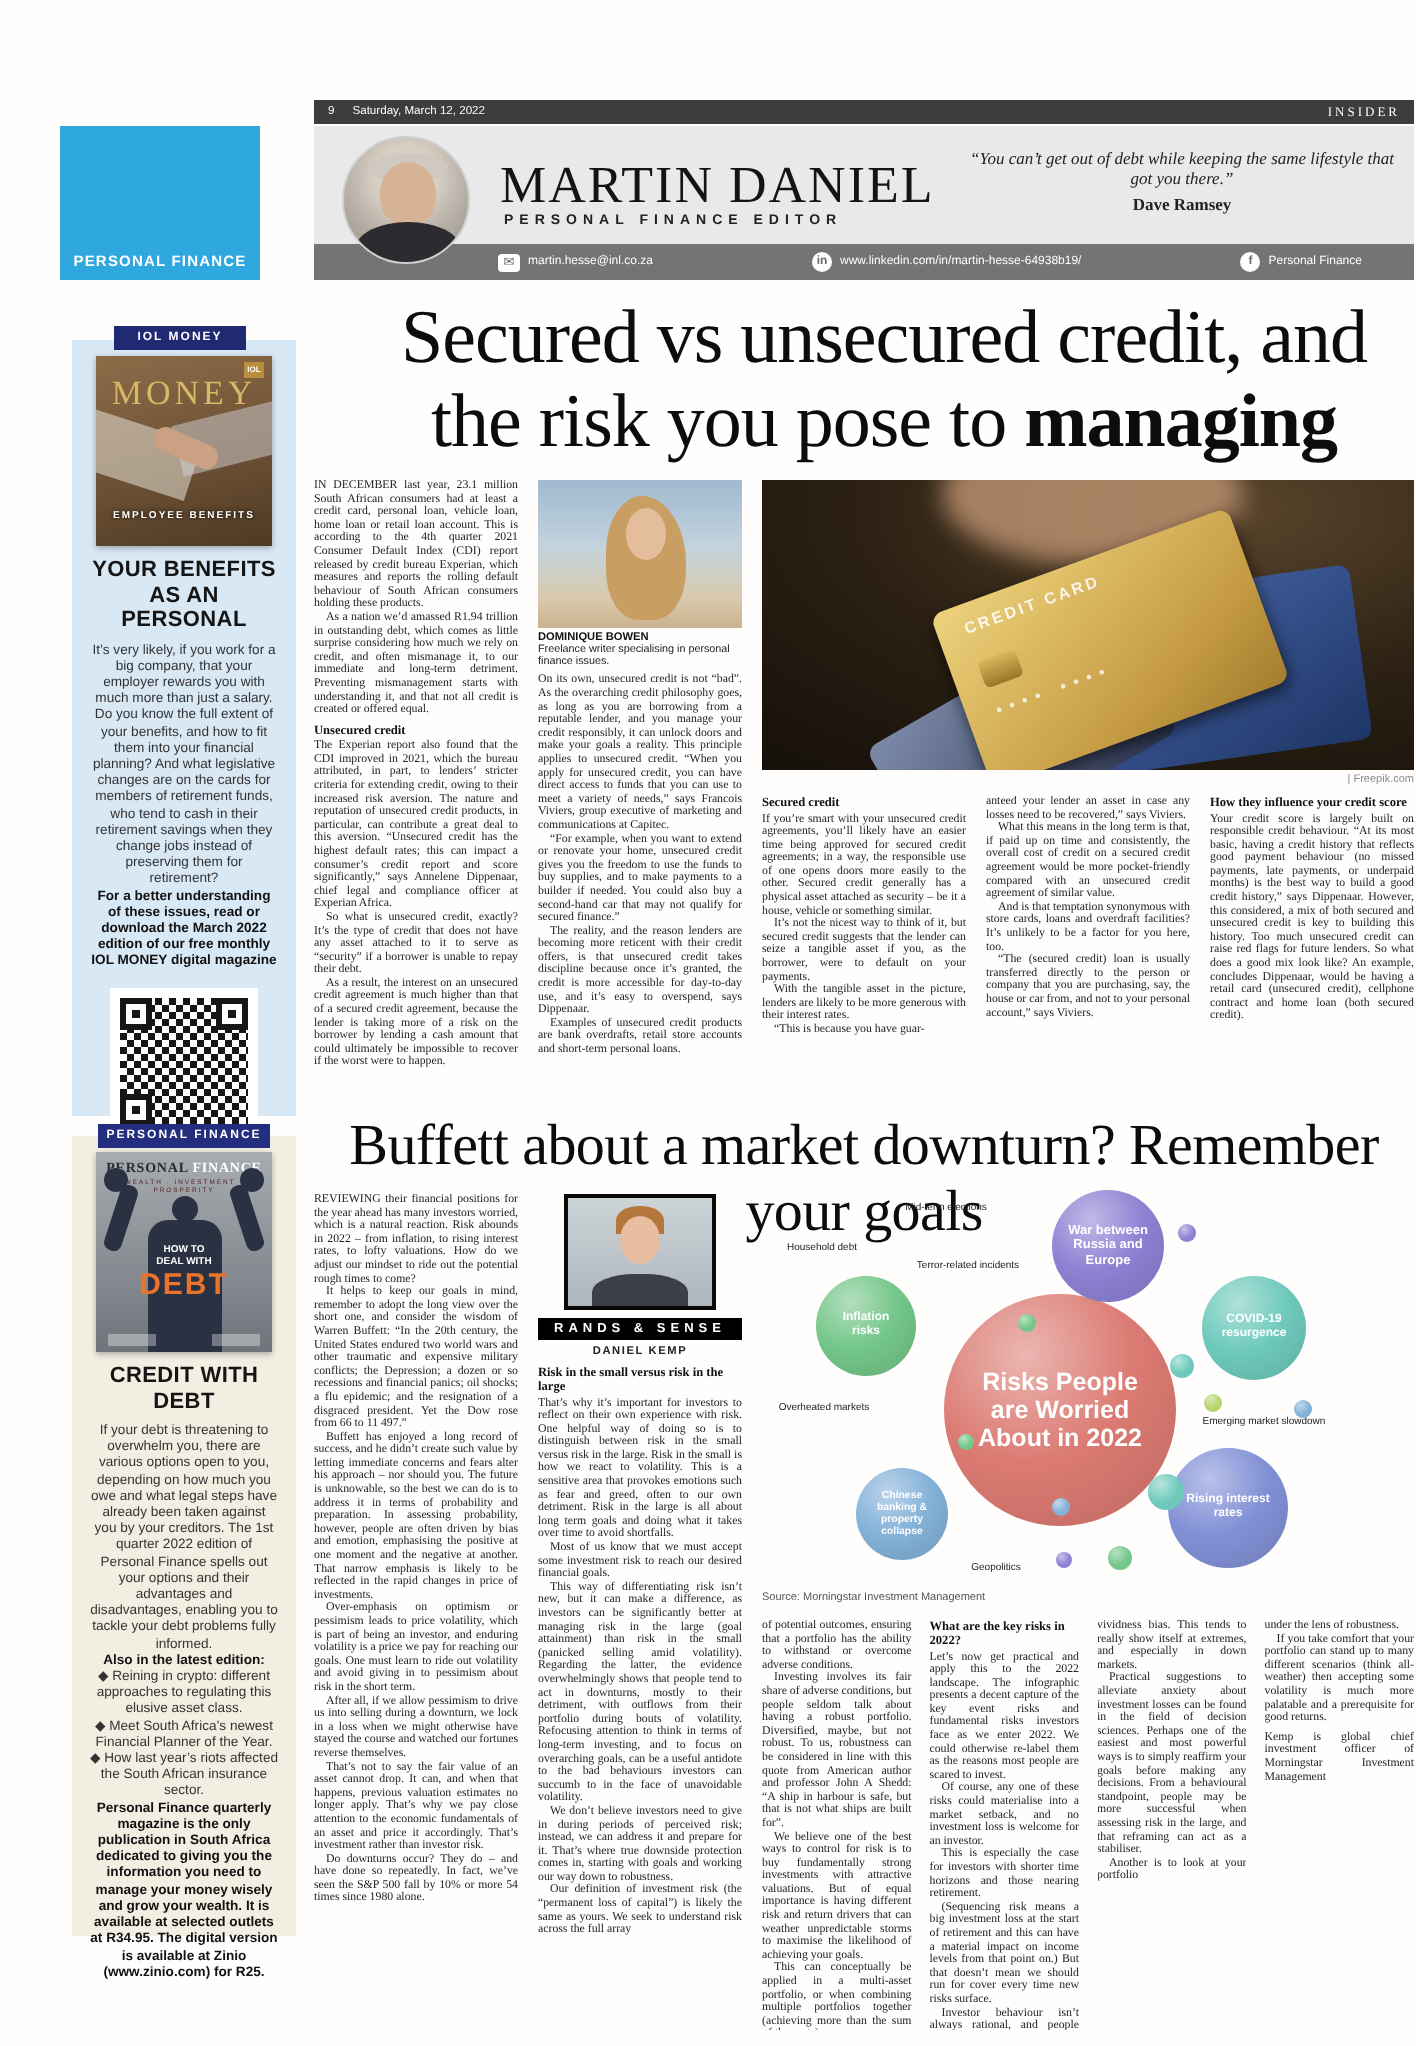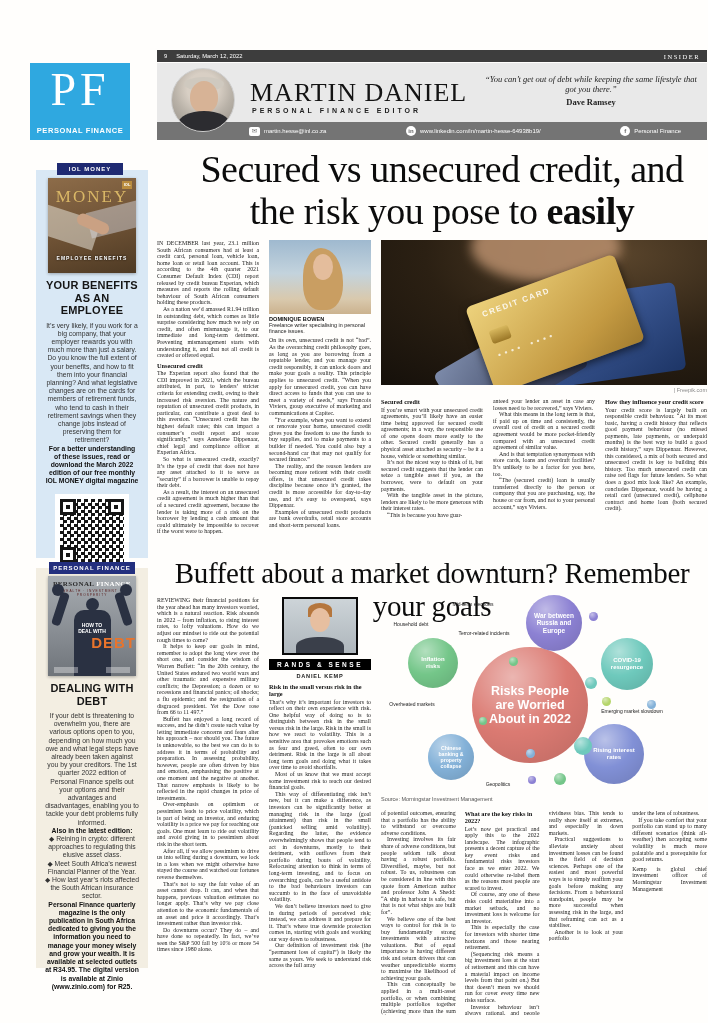--- a/index.html
+++ b/index.html
@@ -124,39 +124,38 @@
   .cover2 .mast { position:absolute; top:4px; width:100%; text-align:center; font:bold 7px "Liberation Serif", serif; letter-spacing:0.4px; }
   .cover2 .mast .w1 { color:#2b2b2b; } .cover2 .mast .w2 { color:#fff; }
   .cover2 .tagline { position:absolute; top:13px; width:100%; text-align:center; font:3.2px "Liberation Sans", sans-serif; letter-spacing:1px; color:#5b2121; }
   .fig-head { position:absolute; left:38px; top:22px; width:13px; height:13px; border-radius:50%; background:#2a3142; }
   .fig-torso { position:absolute; left:26px; top:34px; width:37px; height:70px; border-radius:10px 10px 0 0; background:#2a3142; }
   .fig-armL { position:absolute; left:8px; top:16px; width:9px; height:34px; border-radius:4px; background:#2a3142; transform:rotate(18deg); }
   .fig-armR { position:absolute; right:8px; top:16px; width:9px; height:34px; border-radius:4px; background:#2a3142; transform:rotate(-18deg); }
   .fig-handL { position:absolute; left:4px; top:8px; width:12px; height:12px; border-radius:50%; background:#2a3142; }
   .fig-handR { position:absolute; right:4px; top:8px; width:12px; height:12px; border-radius:50%; background:#2a3142; }
   .cover2 .howto { position:absolute; top:46px; width:100%; text-align:center; font:bold 5px/6px "Liberation Sans", sans-serif; color:#fff; }
-  .cover2 .debt { position:absolute; top:58px; width:100%; text-align:right; font:bold 15px "Liberation Sans", sans-serif; letter-spacing:1px; color:#e8742c; }
+  .cover2 .debt { position:absolute; top:58px; width:100%; text-align:center; font:bold 15px "Liberation Sans", sans-serif; letter-spacing:1px; color:#e8742c; }
   .cover2 .bstrip { position:absolute; bottom:3px; left:6px; right:6px; height:6px; display:flex; justify-content:space-between; }
   .cover2 .bstrip i { display:block; width:24px; height:6px; background:rgba(255,255,255,.35); }
 </style>
 </head>
 <body>
 
 <div class="page">
 
   <div class="hdr-bar">
     <div class="hdr-left">
       <span>9</span>
       <span>Saturday, March 12, 2022</span>
     </div>
     <div class="hdr-right">INSIDER</div>
   </div>
 
   <div class="pf-logo">
-    <div class="pf-letters">PF</div>
     <div class="pf-label">PERSONAL FINANCE</div>
   </div>
 
   <div class="ed-block">
     <div class="ed-photo">
       <div class="hairL"></div>
       <div class="face"></div>
       <div class="suit"></div>
     </div>
     <div class="ed-name">MARTIN DANIEL</div>
@@ -176,21 +175,21 @@
       </div>
       <div class="contact-item">
         <span class="ci-round">f</span>
         <span>Personal Finance</span>
       </div>
     </div>
   </div>
 
   <div class="headline1">
     <span>Secured vs unsecured credit, and</span><br>
-    <span>the risk you pose to </span><b>easily</b>
+    <span>the risk you pose to </span><b>managing</b>
   </div>
 
   <div class="art-body art1-body">
     <div class="ncol bp">
       <div class="bp">
           <p>IN DECEMBER last year, 23.1 million South African consumers had at least a credit card, personal loan, vehicle loan, home loan or retail loan account. This is according to the 4th quarter 2021 Consumer Default Index (CDI) report released by credit bureau Experian, which measures and reports the rolling default behaviour of South African consumers holding these products.</p>
           <p>As a nation we’d amassed R1.94 trillion in outstanding debt, which comes as little surprise considering how much we rely on credit, and often mismanage it, to our immediate and long-term detriment. Preventing mismanagement starts with understanding it, and that not all credit is created or offered equal.</p>
         </div>
       <div class="subhead">Unsecured credit</div>
       <div class="bp">
@@ -363,21 +362,21 @@
   <div class="sb-badge" style="left:57px; top:163px; width:66px;">IOL MONEY</div>
   <div class="sb-box1">
     <div class="sb-cover cover1">
       <div class="shape1"></div>
       <div class="shape2"></div>
       <div class="arm"></div>
       <div class="mtitle">MONEY</div>
       <div class="iol">IOL</div>
       <div class="strap">EMPLOYEE BENEFITS</div>
     </div>
-    <div class="sb-head">YOUR BENEFITS AS AN EMPLOYEE</div>
+    <div class="sb-head">YOUR BENEFITS AS AN PERSONAL</div>
     <div class="sb-text">
       <span>It’s very likely, if you work for a big company, that your employer rewards you with much more than just a salary. Do you know the full extent of your benefits, and how to fit them into your financial planning? And what legislative changes are on the cards for members of retirement funds, who tend to cash in their retirement savings when they change jobs instead of preserving them for retirement?</span>
       <div class="bold">For a better understanding of these issues, read or download the March 2022 edition of our free monthly IOL MONEY digital magazine</div>
     </div>
     <div class="qr">
       <div class="qr-pat">
         <div class="fdr tl"></div>
         <div class="fdr tr"></div>
         <div class="fdr bl"></div>
       </div>
@@ -401,21 +400,21 @@
       <div class="howto">
         <span>HOW TO</span><br>
         <span>DEAL WITH</span>
       </div>
       <div class="debt">DEBT</div>
       <div class="bstrip">
           <i></i>
           <i></i>
         </div>
     </div>
-    <div class="sb-head">DEALING WITH DEBT</div>
+    <div class="sb-head">CREDIT WITH DEBT</div>
     <div class="sb-text">
       <span>If your debt is threatening to overwhelm you, there are various options open to you, depending on how much you owe and what legal steps have already been taken against you by your creditors. The 1st quarter 2022 edition of Personal Finance spells out your options and their advantages and disadvantages, enabling you to tackle your debt problems fully informed.</span>
       <div class="bold">Also in the latest edition:</div>
     </div>
     <div class="sb-bullets">
         <p>◆ Reining in crypto: different approaches to regulating this elusive asset class.</p>
         <p>◆ Meet South Africa’s newest Financial Planner of the Year.</p>
         <p>◆ How last year’s riots affected the South African insurance sector.</p>
       </div>
     <div class="sb-text">

